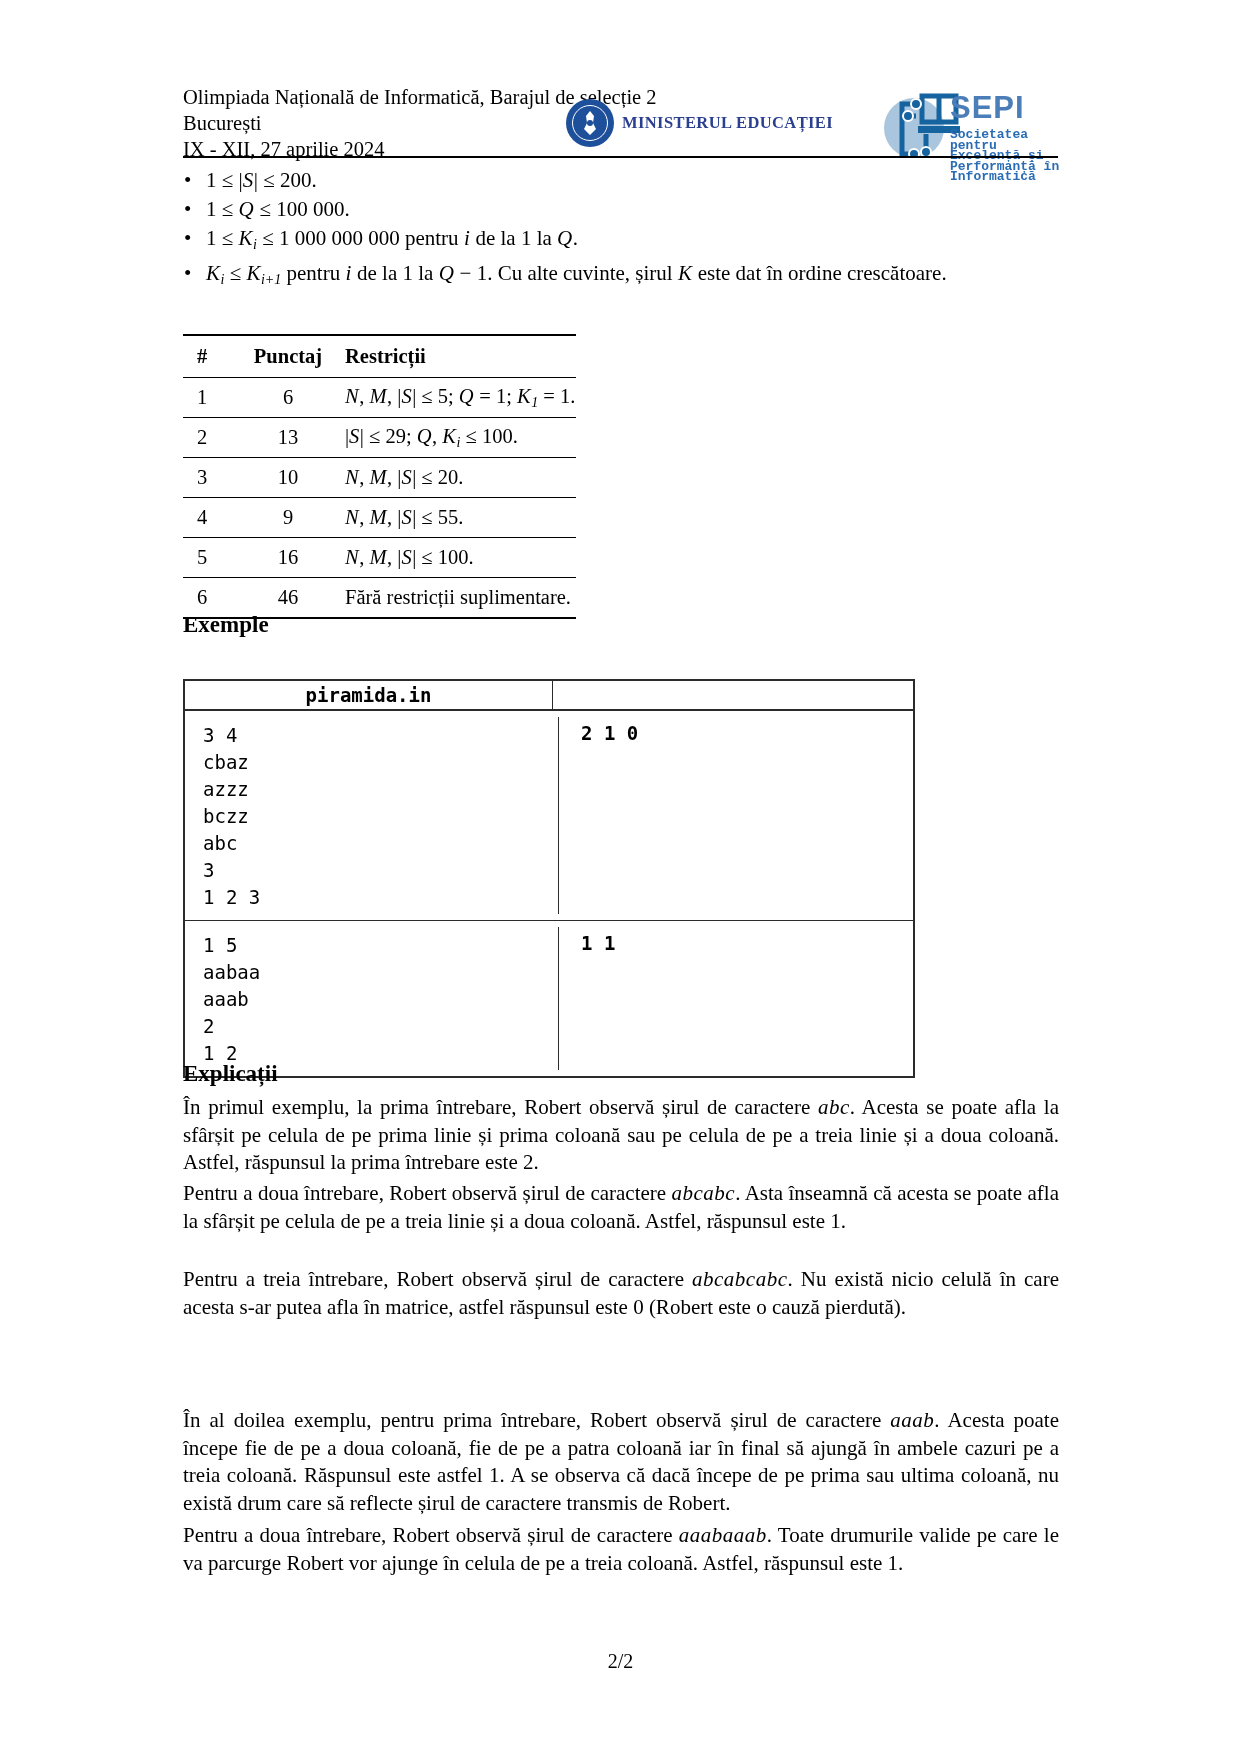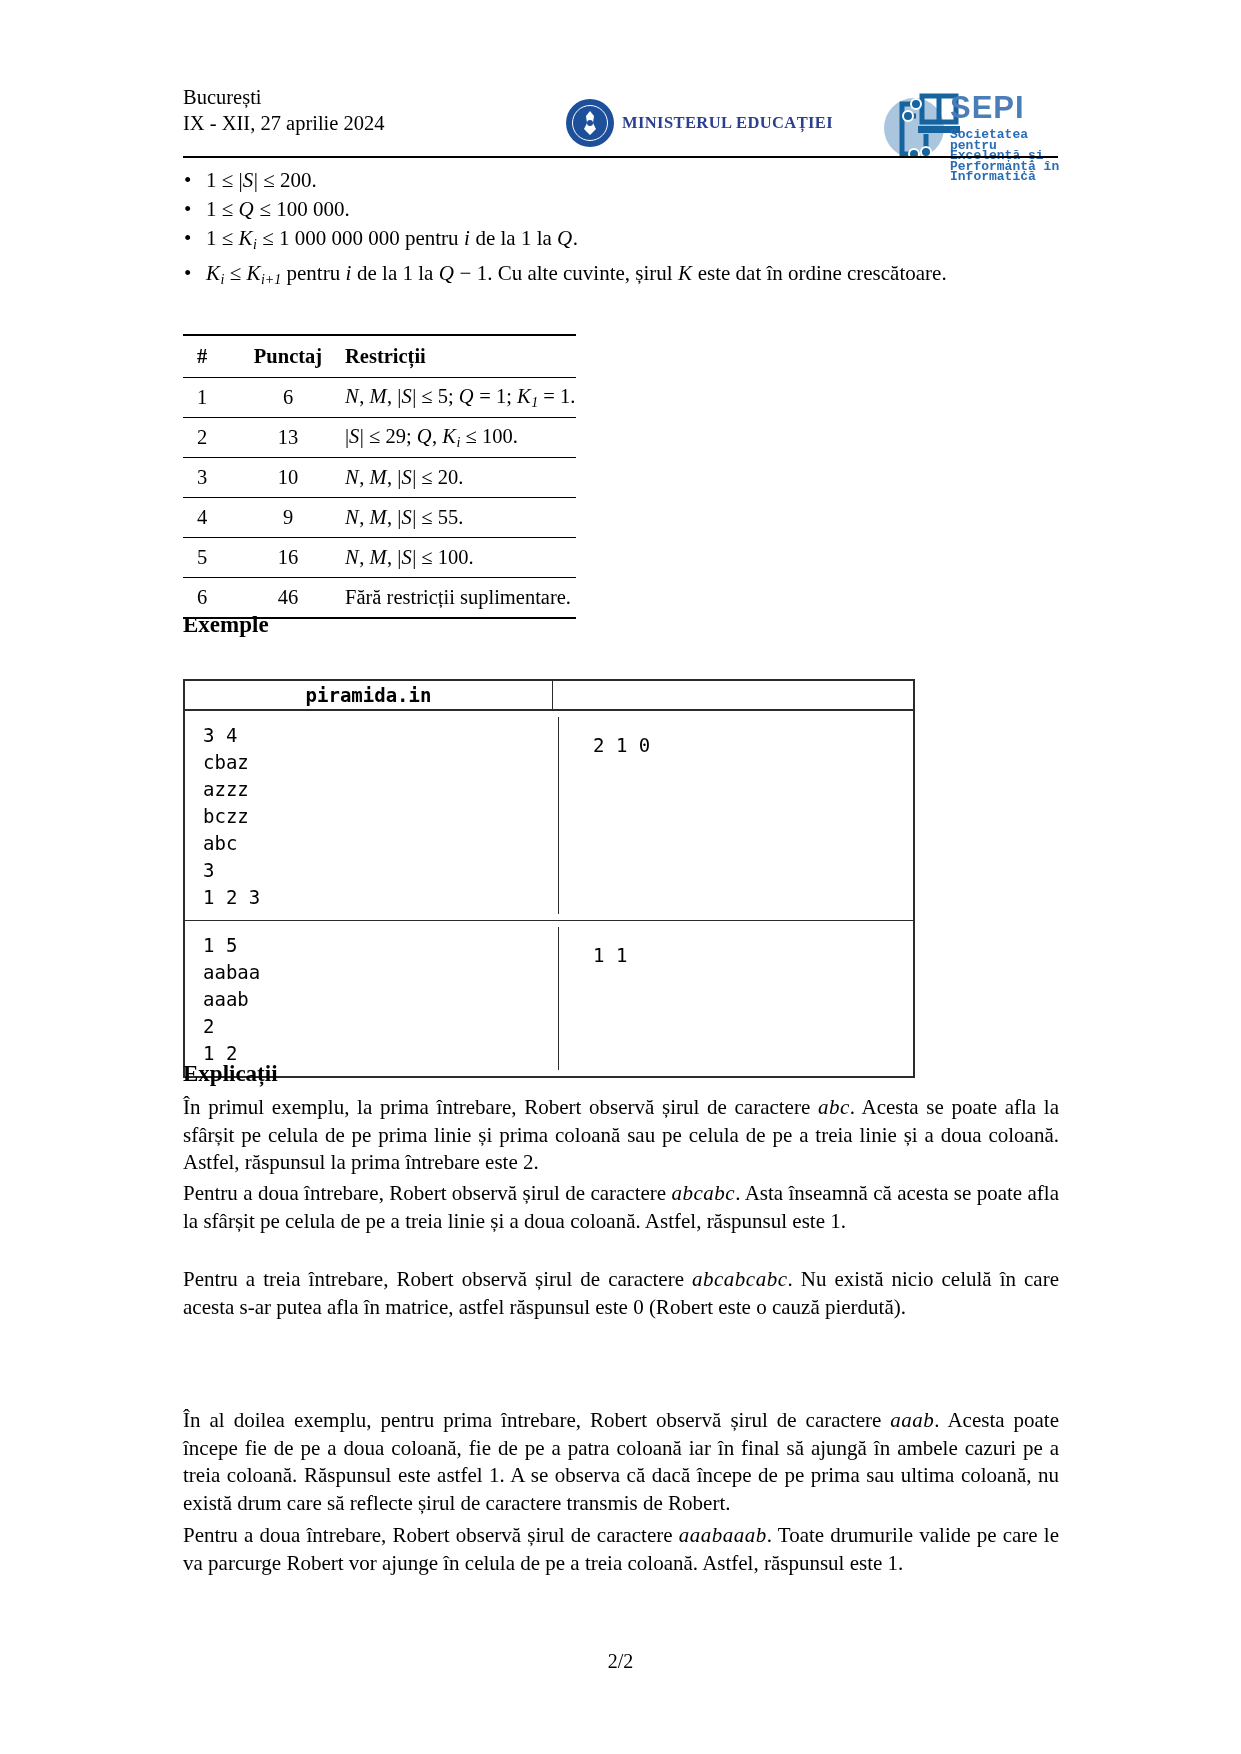--- a/index.html
+++ b/index.html
@@ -43,35 +43,36 @@
   
   .ex-table{position:absolute;left:183px;top:679px;width:728px;border:2px solid #2b2b2b;
             font-family:"DejaVu Sans Mono","Liberation Mono",monospace;font-size:19px;}
   .ex-head{display:flex;border-bottom:2px solid #2b2b2b;font-weight:bold;}
   .ex-col-in{width:367px;flex:0 0 367px;text-align:center;padding:3px 0;border-right:1px solid #2b2b2b;}
   .ex-col-out{flex:1;text-align:center;padding:3px 0;}
   .ex-row{display:flex;border-bottom:1px solid #2b2b2b;}
   #ex-body .ex-row:last-child{border-bottom:none;}
   .ex-in{width:355px;flex:0 0 355px;margin:6px;padding:5px 0 3px 12px;border-right:1px solid #2b2b2b;
          line-height:27px;font-family:inherit;font-size:inherit;}
-  .ex-out{flex:1;margin:16px;padding:5px 12px 3px 12px;line-height:27px;font-family:inherit;font-size:inherit;}
+  .ex-out{flex:1;margin:4px;padding:5px 12px 3px 12px;line-height:27px;font-family:inherit;font-size:inherit;font-weight:bold;}
 
   
   .para{position:absolute;left:183px;width:876px;margin:0;font-size:21px;line-height:27.6px;
         text-align:justify;}
   .p1{top:1094px;} .p2{top:1180px;} .p3{top:1266px;} .p4{top:1407px;} .p5{top:1522px;}
 
   .footer{position:absolute;left:0;top:1650px;width:1241px;text-align:center;font-size:20px;}
 </style>
 </head>
 <body>
 
 <div class="page">
 
   <div class="header-text">
+    <div>Olimpiada Națională de Informatică, Barajul de selecție 2</div>
     <div>București</div>
     <div>IX - XII, 27 aprilie 2024</div>
   </div>
 
   <div class="gov-logo">
     <svg width="48" height="48" viewBox="0 0 48 48">
       <circle cx="24" cy="24" r="24" fill="#1d4f9a"></circle>
       <circle cx="24" cy="24" r="17.5" fill="none" stroke="#ffffff" stroke-width="1"></circle>
       <path d="M24 12 l4 5 -1 7 3 6 -6 6 -6 -6 3 -6 -1 -7 z" fill="#ffffff"></path>
       <circle cx="24" cy="24" r="3" fill="#1d4f9a"></circle>

